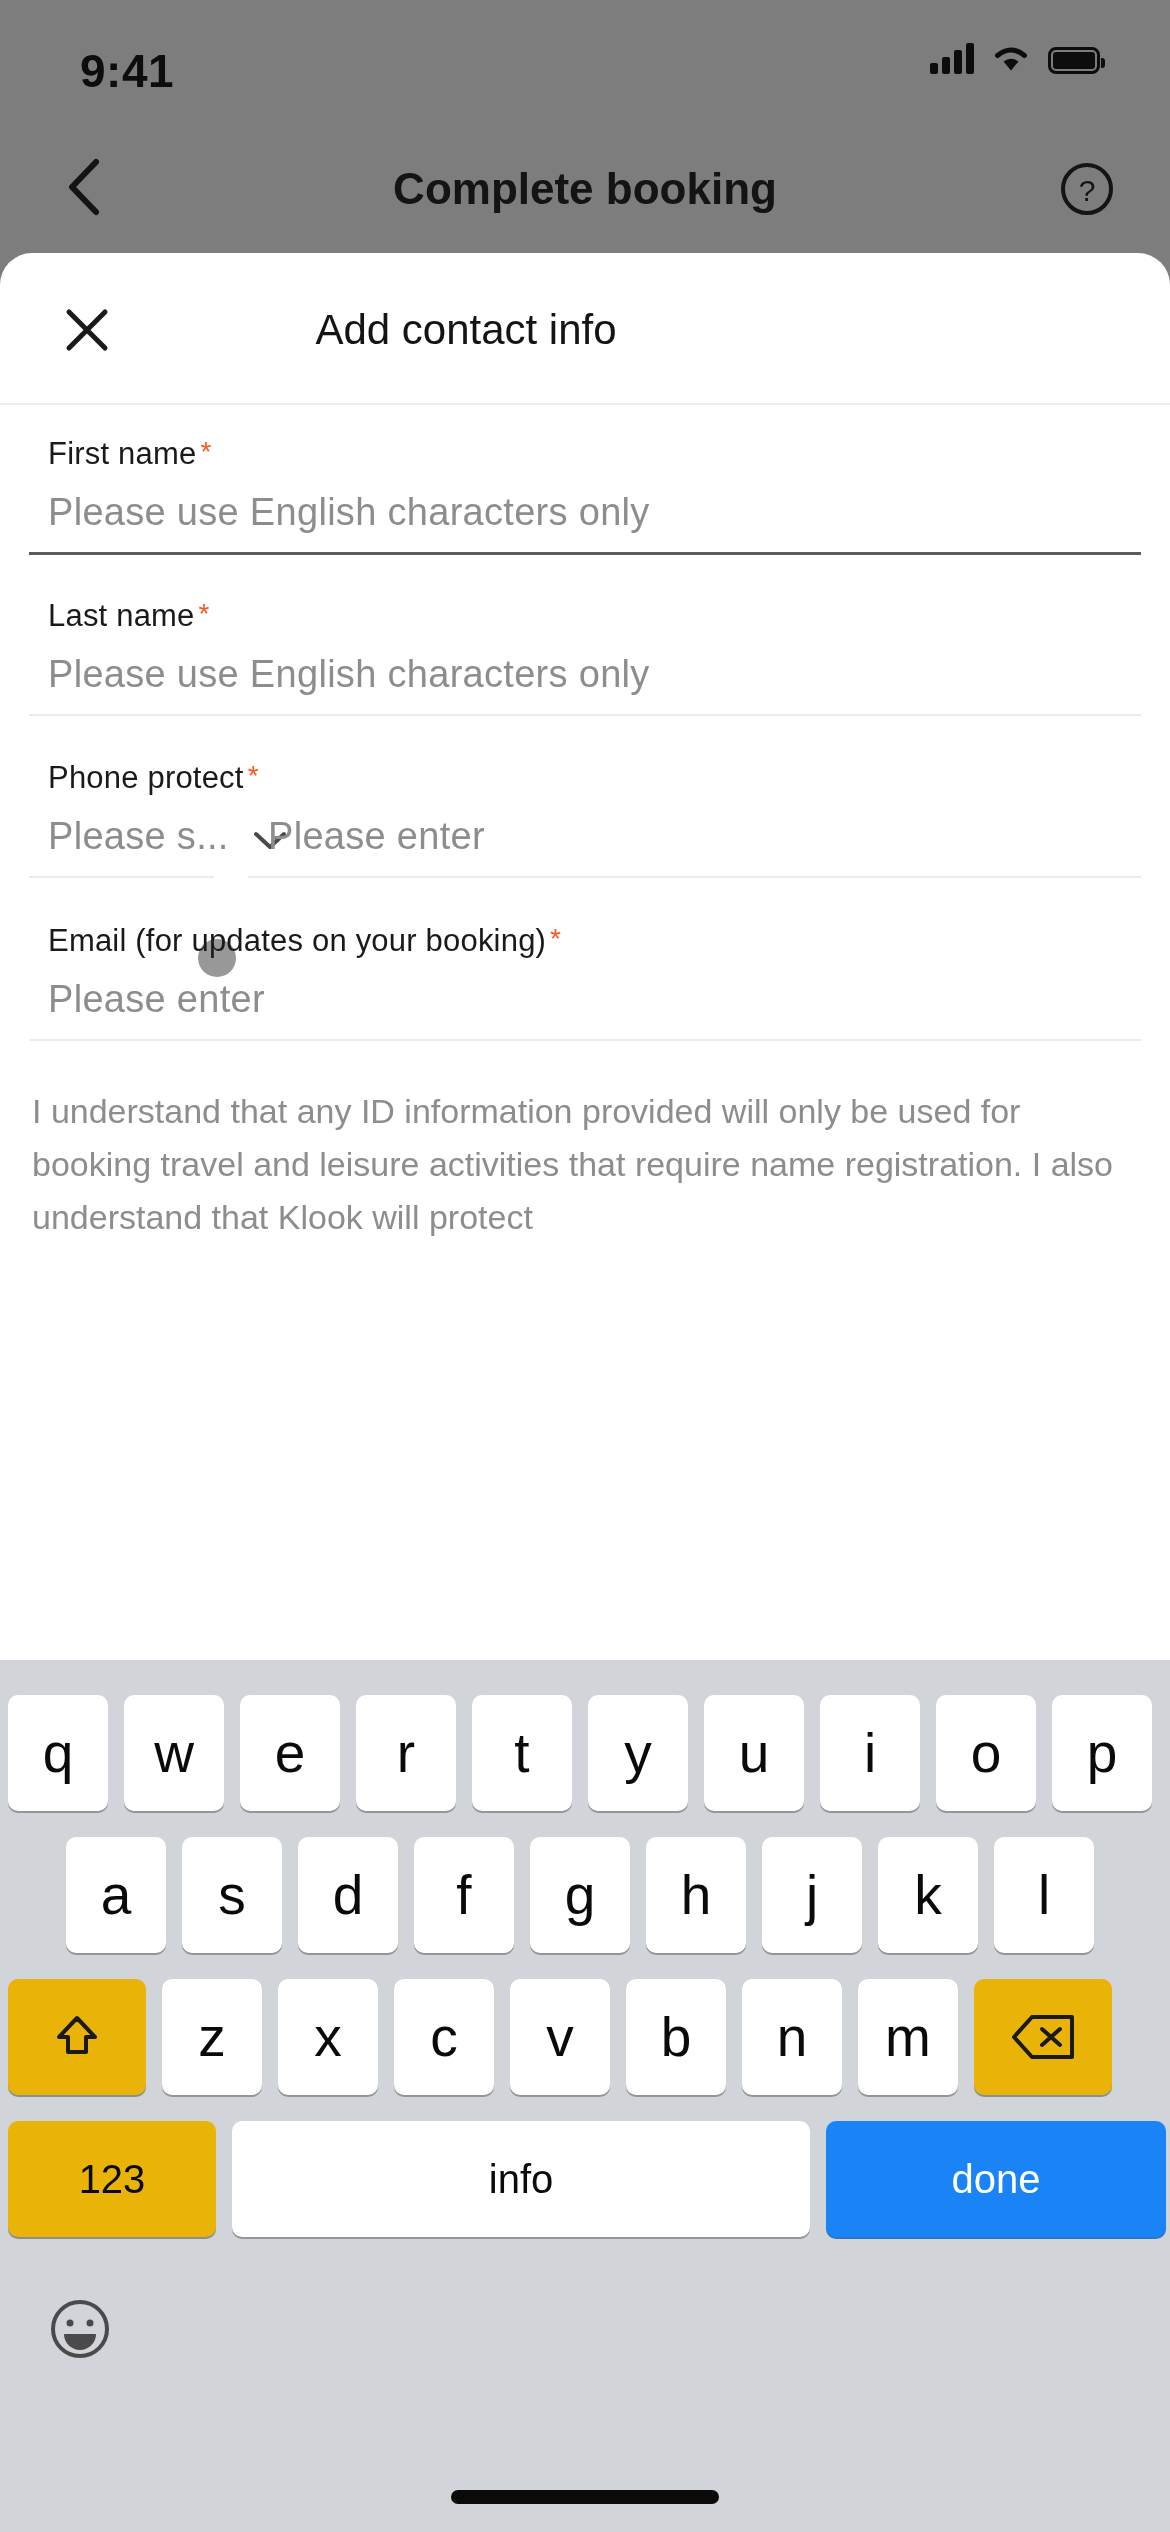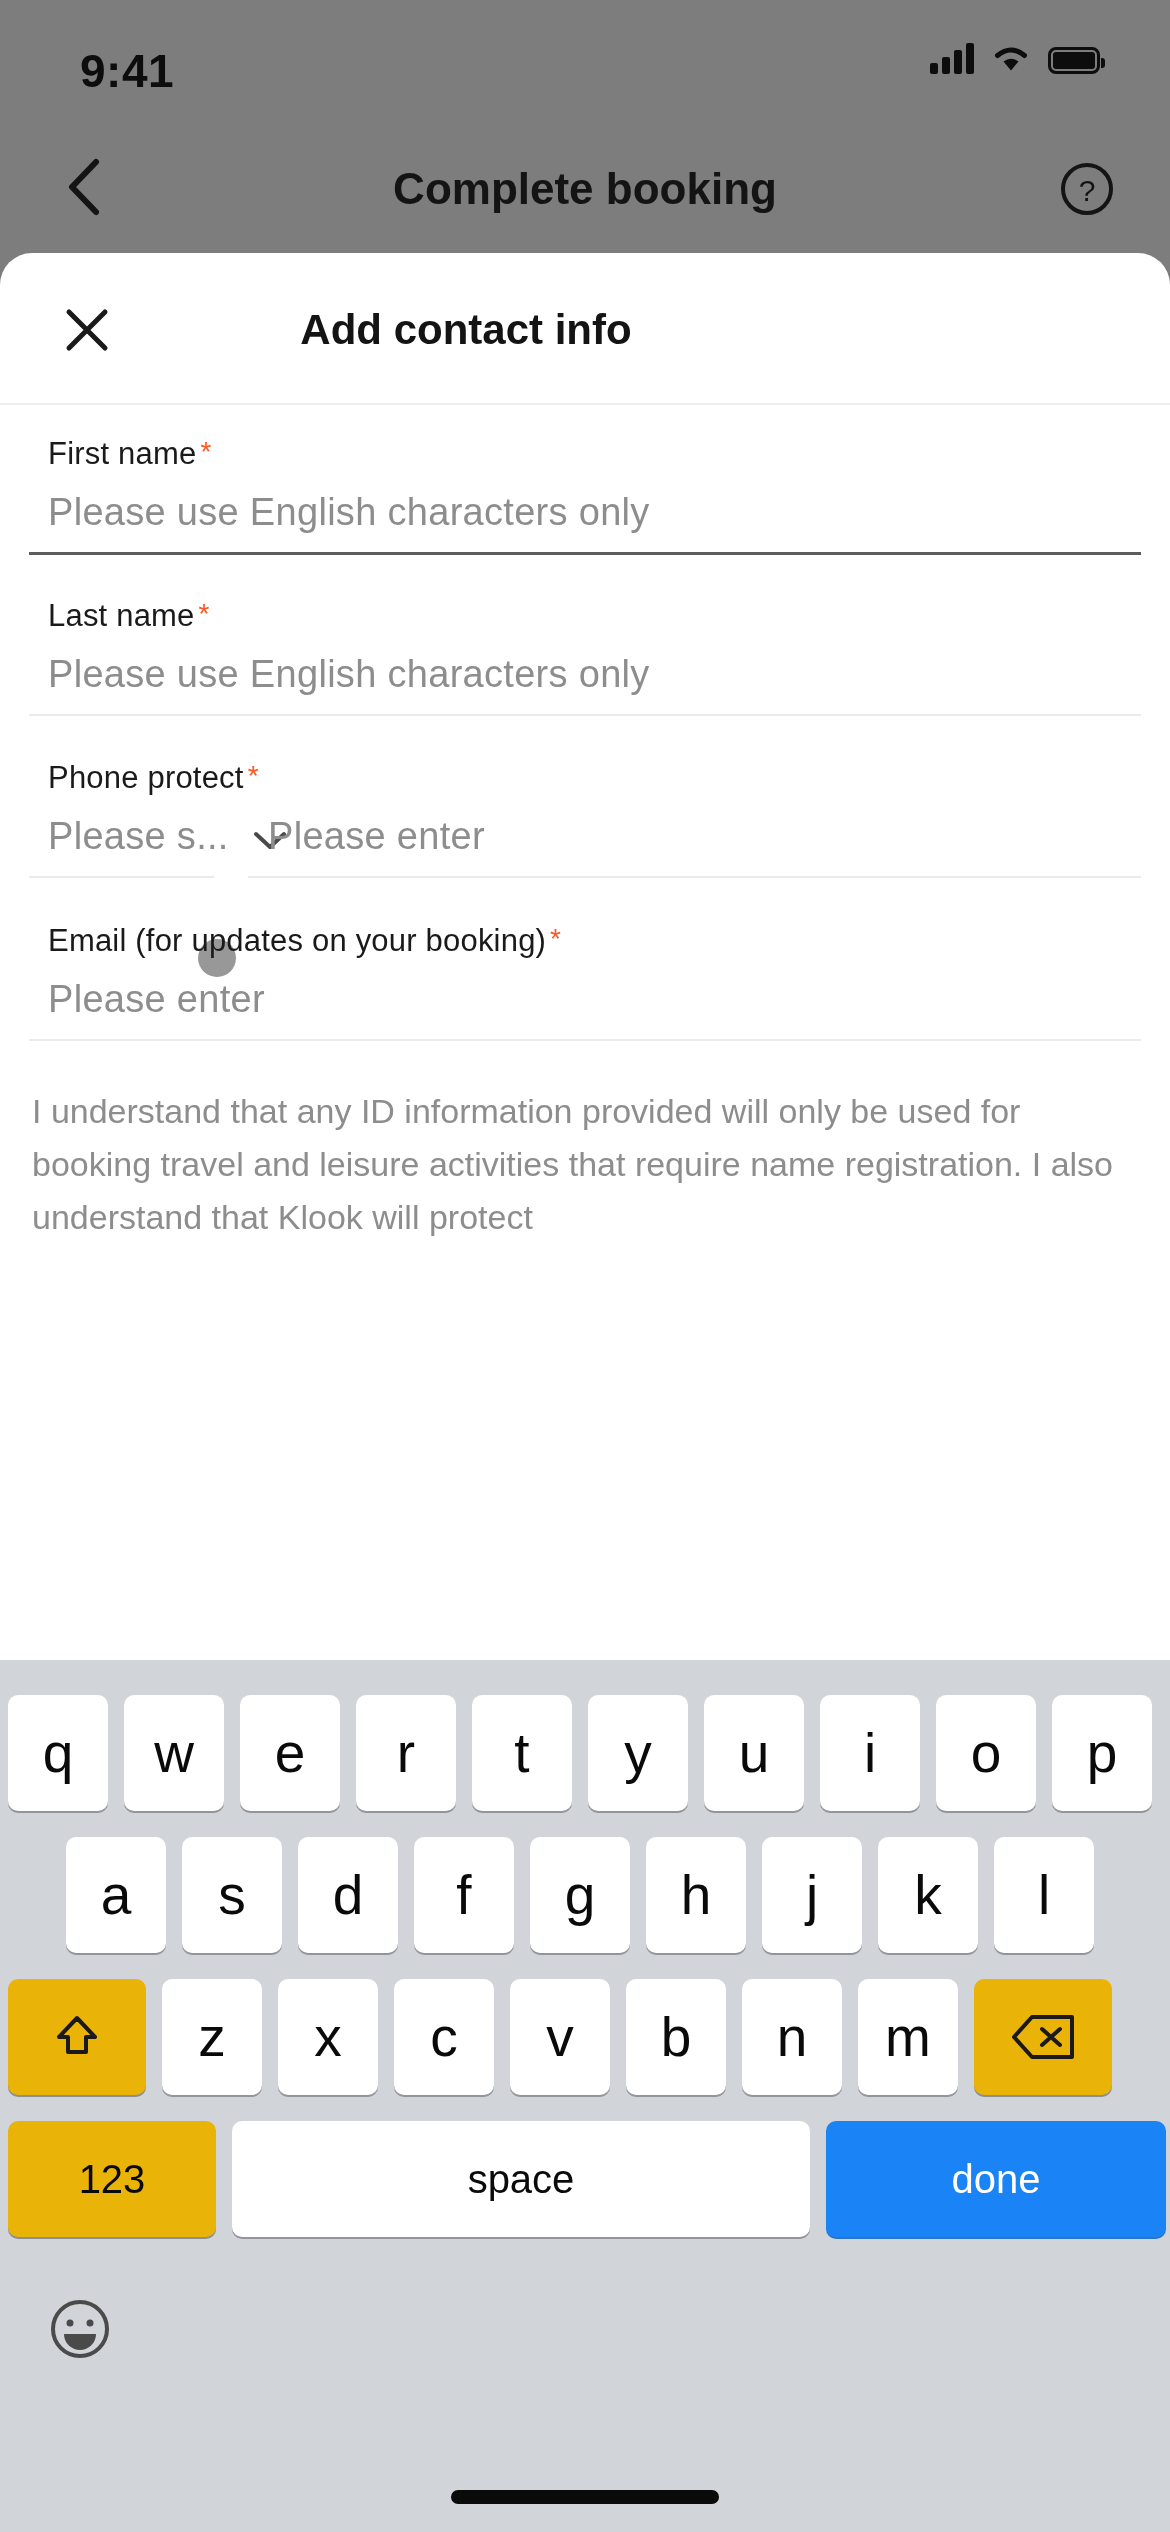--- a/index.html
+++ b/index.html
@@ -76,21 +76,21 @@
   #sheet-header {
     position: relative; height: 152px;
     border-bottom: 2px solid #eeeeee;
   }
   #sheet-close {
     position: absolute; left: 62px; top: 52px;
     width: 50px; height: 50px;
   }
   #sheet-title {
     position: absolute; left: 0; top: 53px; width: 932px;
-    text-align: center; font-size: 42px; font-weight: 700; color: #141414;
+    text-align: center; font-size: 42px; font-weight: 400; color: #141414;
   }
   .field-label {
     font-size: 31px; color: #1a1a1a; letter-spacing: 0.2px;
     white-space: nowrap;
   }
   .req { color: #ff5722; font-size: 28px; vertical-align: top; margin-left: 4px; }
   .field-input {
     font-size: 38px; color: #8d8d8d; letter-spacing: 0.3px;
     white-space: nowrap;
   }
@@ -295,21 +295,21 @@
       <div class="key gray mod">
         <svg width="66" height="50" viewBox="0 0 66 50">
           <path d="M22 5 L62 5 L62 45 L22 45 L4 25 Z" fill="none" stroke="#1a1a1a" stroke-width="4" stroke-linejoin="round"></path>
           <path d="M32 17 L50 33 M50 17 L32 33" stroke="#1a1a1a" stroke-width="4" stroke-linecap="round"></path>
         </svg>
       </div>
     </div>
 
     <div class="kb-row" id="row4">
       <div class="key gray k123 wide-label">123</div>
-      <div class="key kspace wide-label">space</div>
+      <div class="key kspace wide-label">info</div>
       <div class="key blue kdone wide-label" style="background: rgb(26, 132, 247);">done</div>
     </div>
 
     <svg id="emoji-key" viewBox="0 0 62 62">
       <circle cx="31" cy="31" r="27" fill="none" stroke="#4a4a4a" stroke-width="4"></circle>
       <circle cx="21" cy="25" r="3.5" fill="#4a4a4a"></circle>
       <circle cx="41" cy="25" r="3.5" fill="#4a4a4a"></circle>
       <path d="M15 36 L47 36 A16 16 0 0 1 15 36 Z" fill="#4a4a4a"></path>
     </svg>
 

